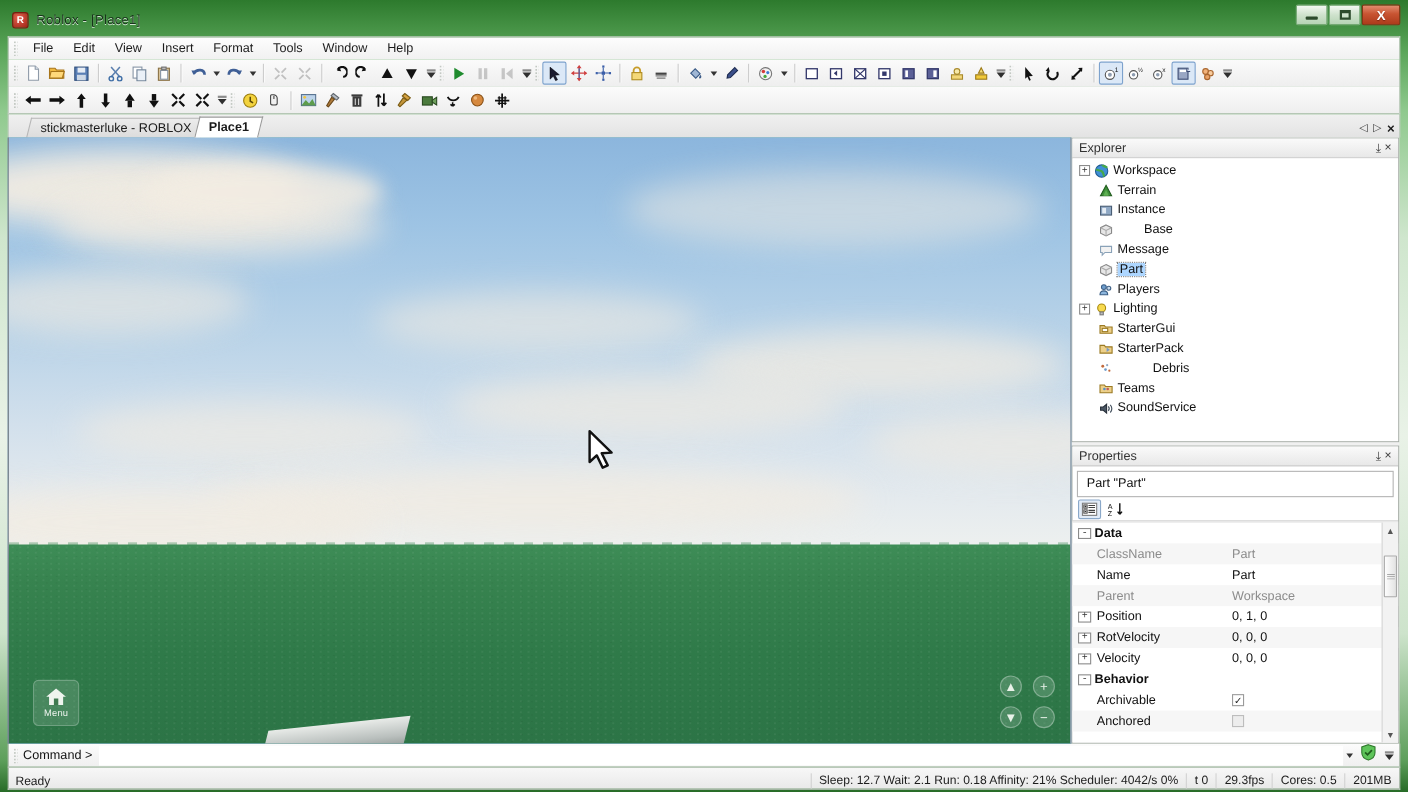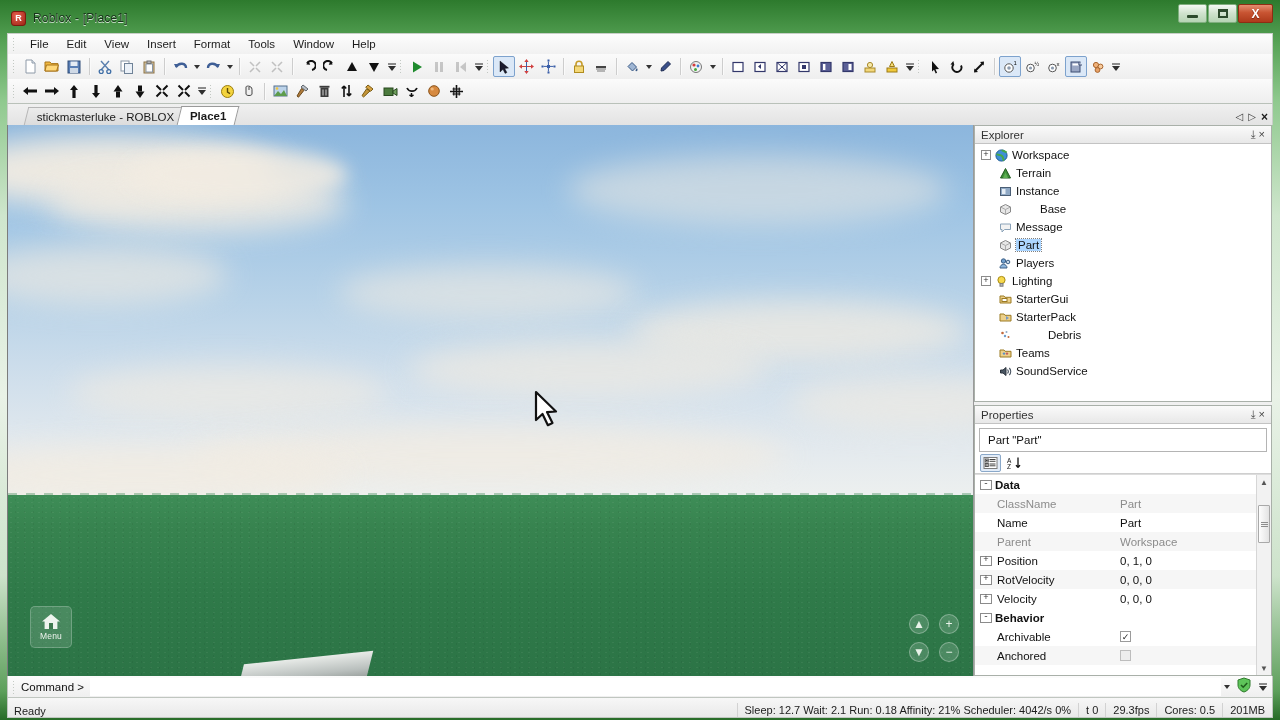--- a/index.html
+++ b/index.html
@@ -134,21 +134,21 @@
   }
   #greypart{
     position:absolute; left:232px; bottom:-10px; width:130px; height:28px;
     background:linear-gradient(180deg,#e8ebe8,#b9bfbd 60%,#8f9693);
     transform: rotate(-6deg) skewX(-20deg);
     box-shadow: 0 -1px 0 #fff inset;
   }
   #cursor { position:absolute; left:525px; top:265px; }
   
   #menu-btn {
-    position:absolute; left:22px; bottom:28px; width:42px; height:42px;
+    position:absolute; left:22px; bottom:16px; width:42px; height:42px;
     background:rgba(255,255,255,.13); border:1px solid rgba(255,255,255,.22);
     border-radius:5px; display:flex; flex-direction:column; align-items:center; justify-content:center;
   }
   #menu-btn .lbl { font-size:8.5px; color:#eef4ee; margin-top:1px; letter-spacing:.2px;}
   #nav-pad { position:absolute; right:14px; bottom:14px; width:50px; height:48px; }
   .navbtn {
     position:absolute; width:20px; height:20px; border-radius:50%;
     background:rgba(255,255,255,.15); border:1px solid rgba(255,255,255,.3);
     display:flex;align-items:center;justify-content:center;
     color:#e9f2e9; font-size:12px; line-height:1;

